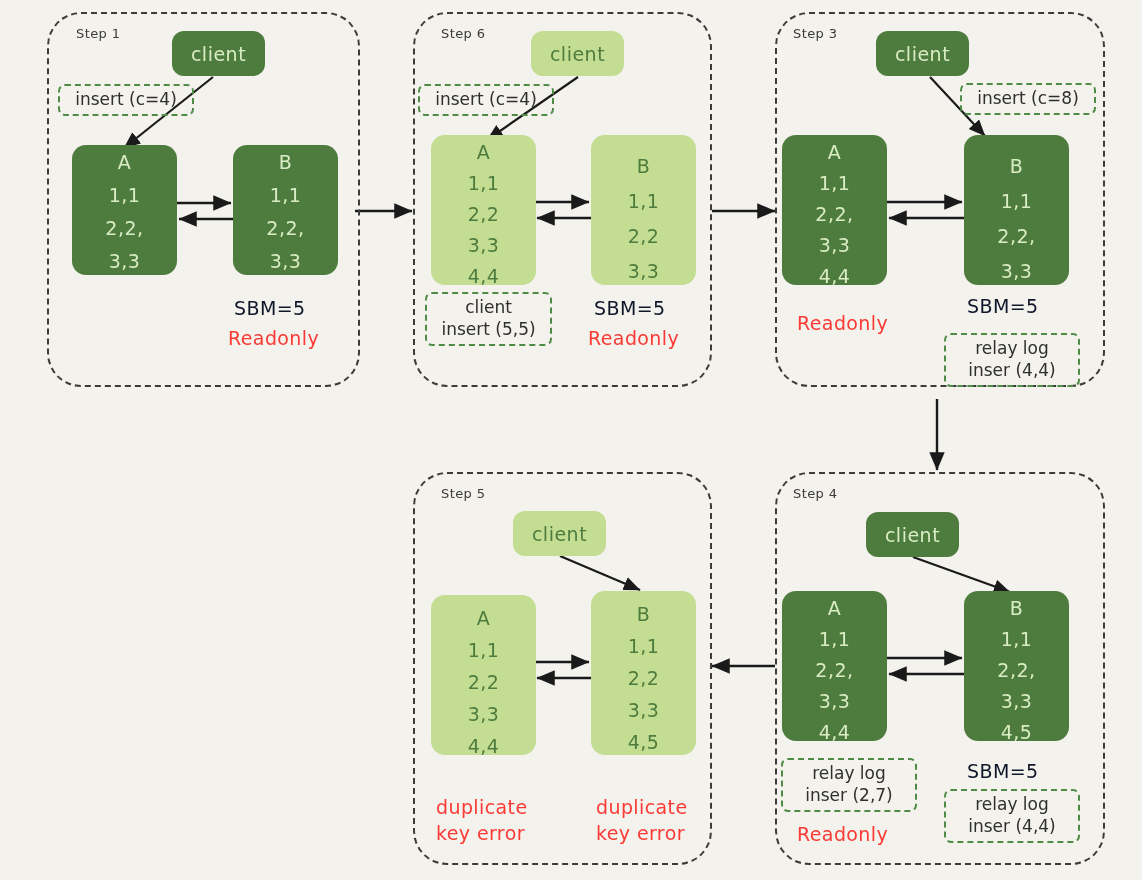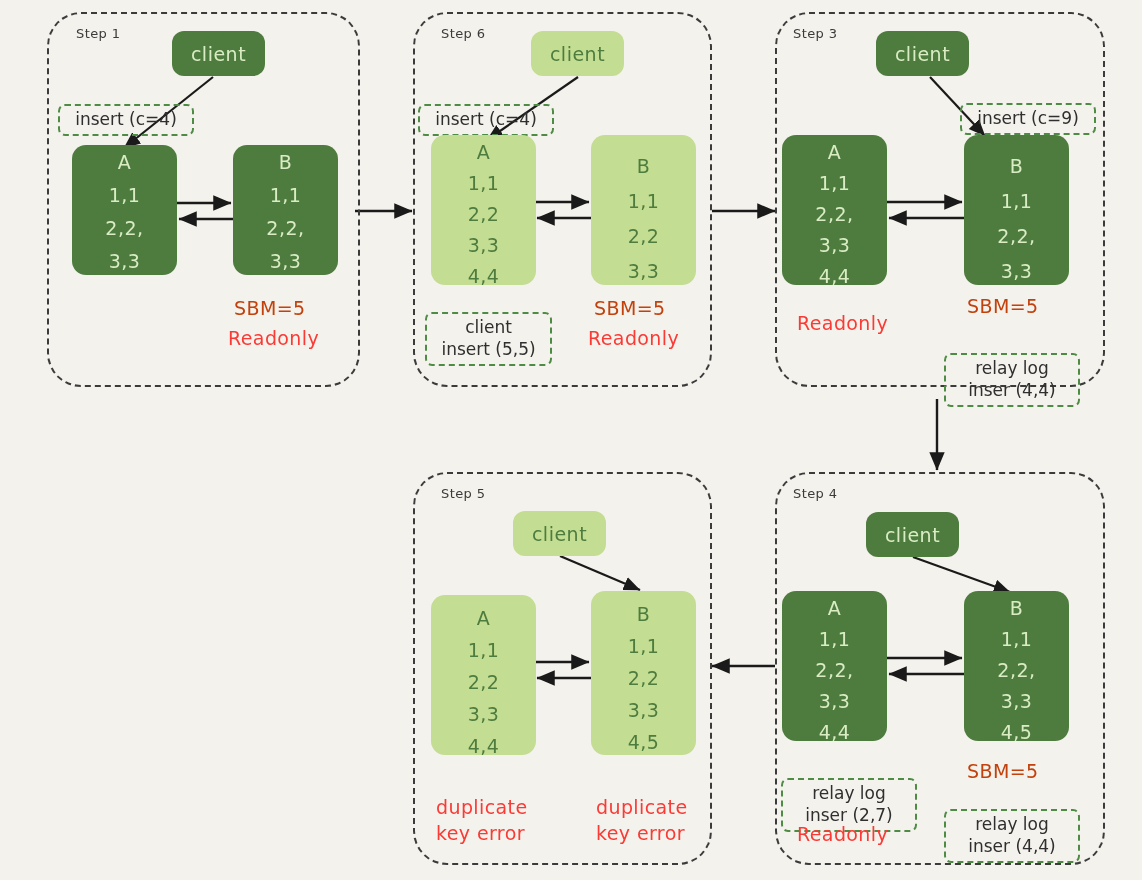--- a/index.html
+++ b/index.html
@@ -70,29 +70,28 @@
     display:flex;
     flex-direction:column;
     align-items:center;
     justify-content:center;
     color:#2f2f2f;
     font-size:17px;
     line-height:1.28;
     padding:2px 6px;
     white-space:nowrap;
     background:transparent;
-    margin-top:20px;
   }
   .annot span{display:block;}
 
   
   .label{
     position:absolute;
     font-size:19px;
-    color:#c2410c;
+    color:#0f172a;
     white-space:nowrap;
     letter-spacing:.4px;
   }
   .label.red{color:#fb3a35;}
   .label.red2{color:#fb3a35;line-height:1.35;}
 
   
   svg.arrows{
     position:absolute;left:0;top:0;
     width:1142px;height:880px;
@@ -237,21 +236,21 @@
   <div class="label red" style="left:588px;top:327px;">Readonly</div>
 
   <div class="panel" style="left:775px;top:12px;width:330px;height:375px;"></div>
   <div class="panel-title" style="left:793px;top:26px;">Step 3</div>
 
   <div class="client dark" style="left:876px;top:31px;width:93px;height:45px;">
     <span>client</span>
   </div>
 
   <div class="annot" style="left:960px;top:83px;width:136px;height:32px;">
-    <span>insert (c=9)</span>
+    <span>insert (c=8)</span>
   </div>
 
   <div class="node dark" style="left:782px;top:135px;width:105px;height:150px;">
     <span class="node-line" style="margin-bottom:12px;">A</span>
     <span class="node-line" style="margin-bottom:12px;">1,1</span>
     <span class="node-line" style="margin-bottom:12px;">2,2,</span>
     <span class="node-line" style="margin-bottom:12px;">3,3</span>
     <span class="node-line">4,4</span>
   </div>
 

